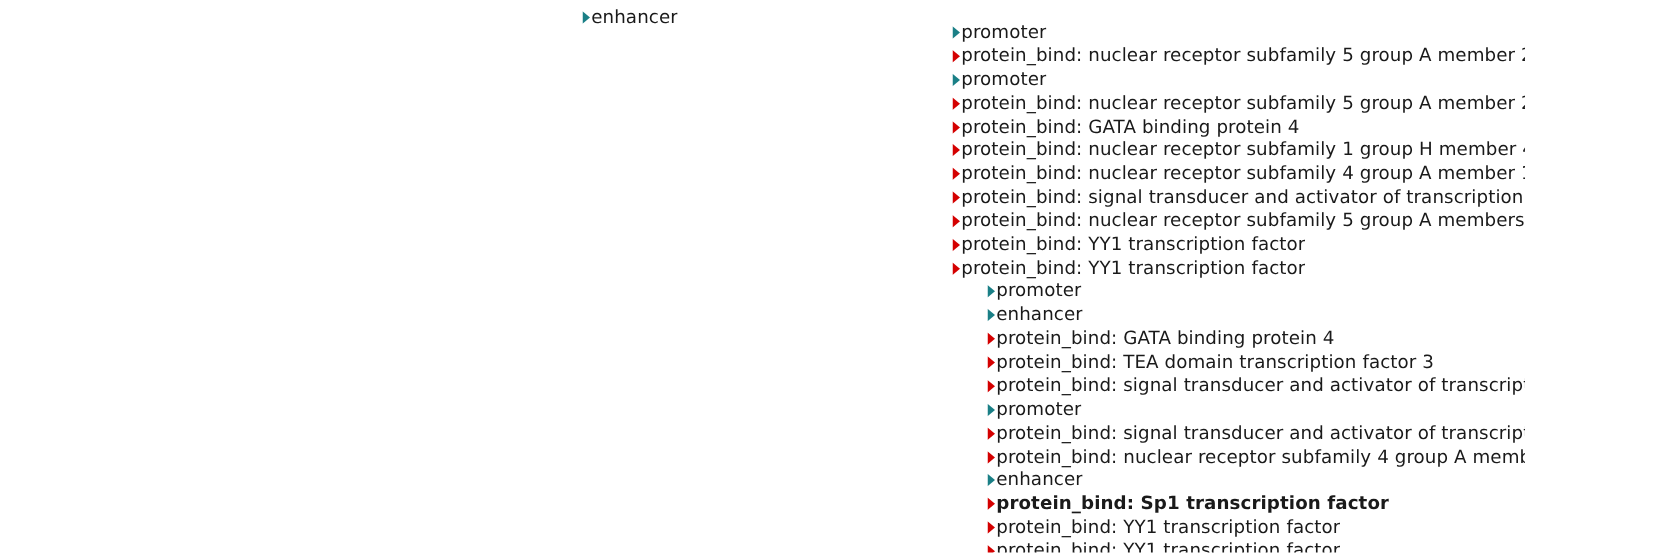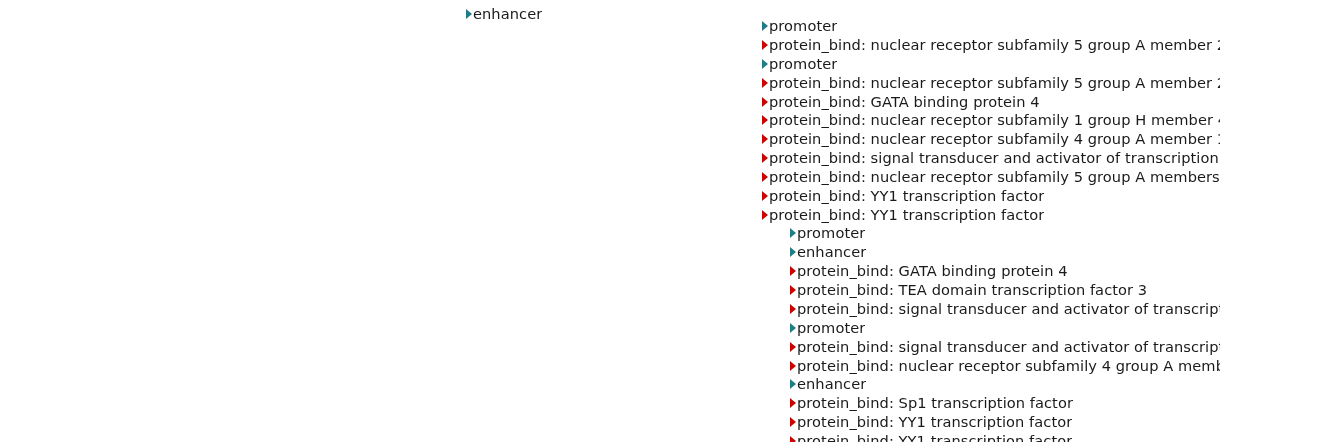--- a/index.html
+++ b/index.html
@@ -146,21 +146,21 @@
     <div class="feature-row clip-right" style="left: 790px; top: 344px; max-width: 430px;">
       <span class="feature-marker marker-binding" style="color: rgb(212, 0, 0);"></span>
       <span class="feature-label" style="color: rgb(26, 26, 26);">protein_bind: nuclear receptor subfamily 4 group A members 1 a</span>
     </div>
     <div class="feature-row clip-right" style="left: 790px; top: 362px; max-width: 430px;">
       <span class="feature-marker marker-regulatory" style="color: rgb(26, 127, 134);"></span>
       <span class="feature-label" style="color: rgb(26, 26, 26);">enhancer</span>
     </div>
     <div class="feature-row clip-right" style="left: 790px; top: 381px; max-width: 430px;">
       <span class="feature-marker marker-binding" style="color: rgb(212, 0, 0);"></span>
-      <span class="feature-label" style="color: rgb(26, 26, 26);">protein_bind: Sp1 transcription factor</span>
+      <span class="feature-label" style="color: rgb(26, 26, 26); font-weight: bold;">protein_bind: Sp1 transcription factor</span>
     </div>
     <div class="feature-row clip-right" style="left: 790px; top: 400px; max-width: 430px;">
       <span class="feature-marker marker-binding" style="color: rgb(212, 0, 0);"></span>
       <span class="feature-label" style="color: rgb(26, 26, 26);">protein_bind: YY1 transcription factor</span>
     </div>
     <div class="feature-row clip-right" style="left: 790px; top: 419px; max-width: 430px;">
       <span class="feature-marker marker-binding" style="color: rgb(212, 0, 0);"></span>
       <span class="feature-label" style="color: rgb(26, 26, 26);">protein_bind: YY1 transcription factor</span>
     </div>
   </div>

